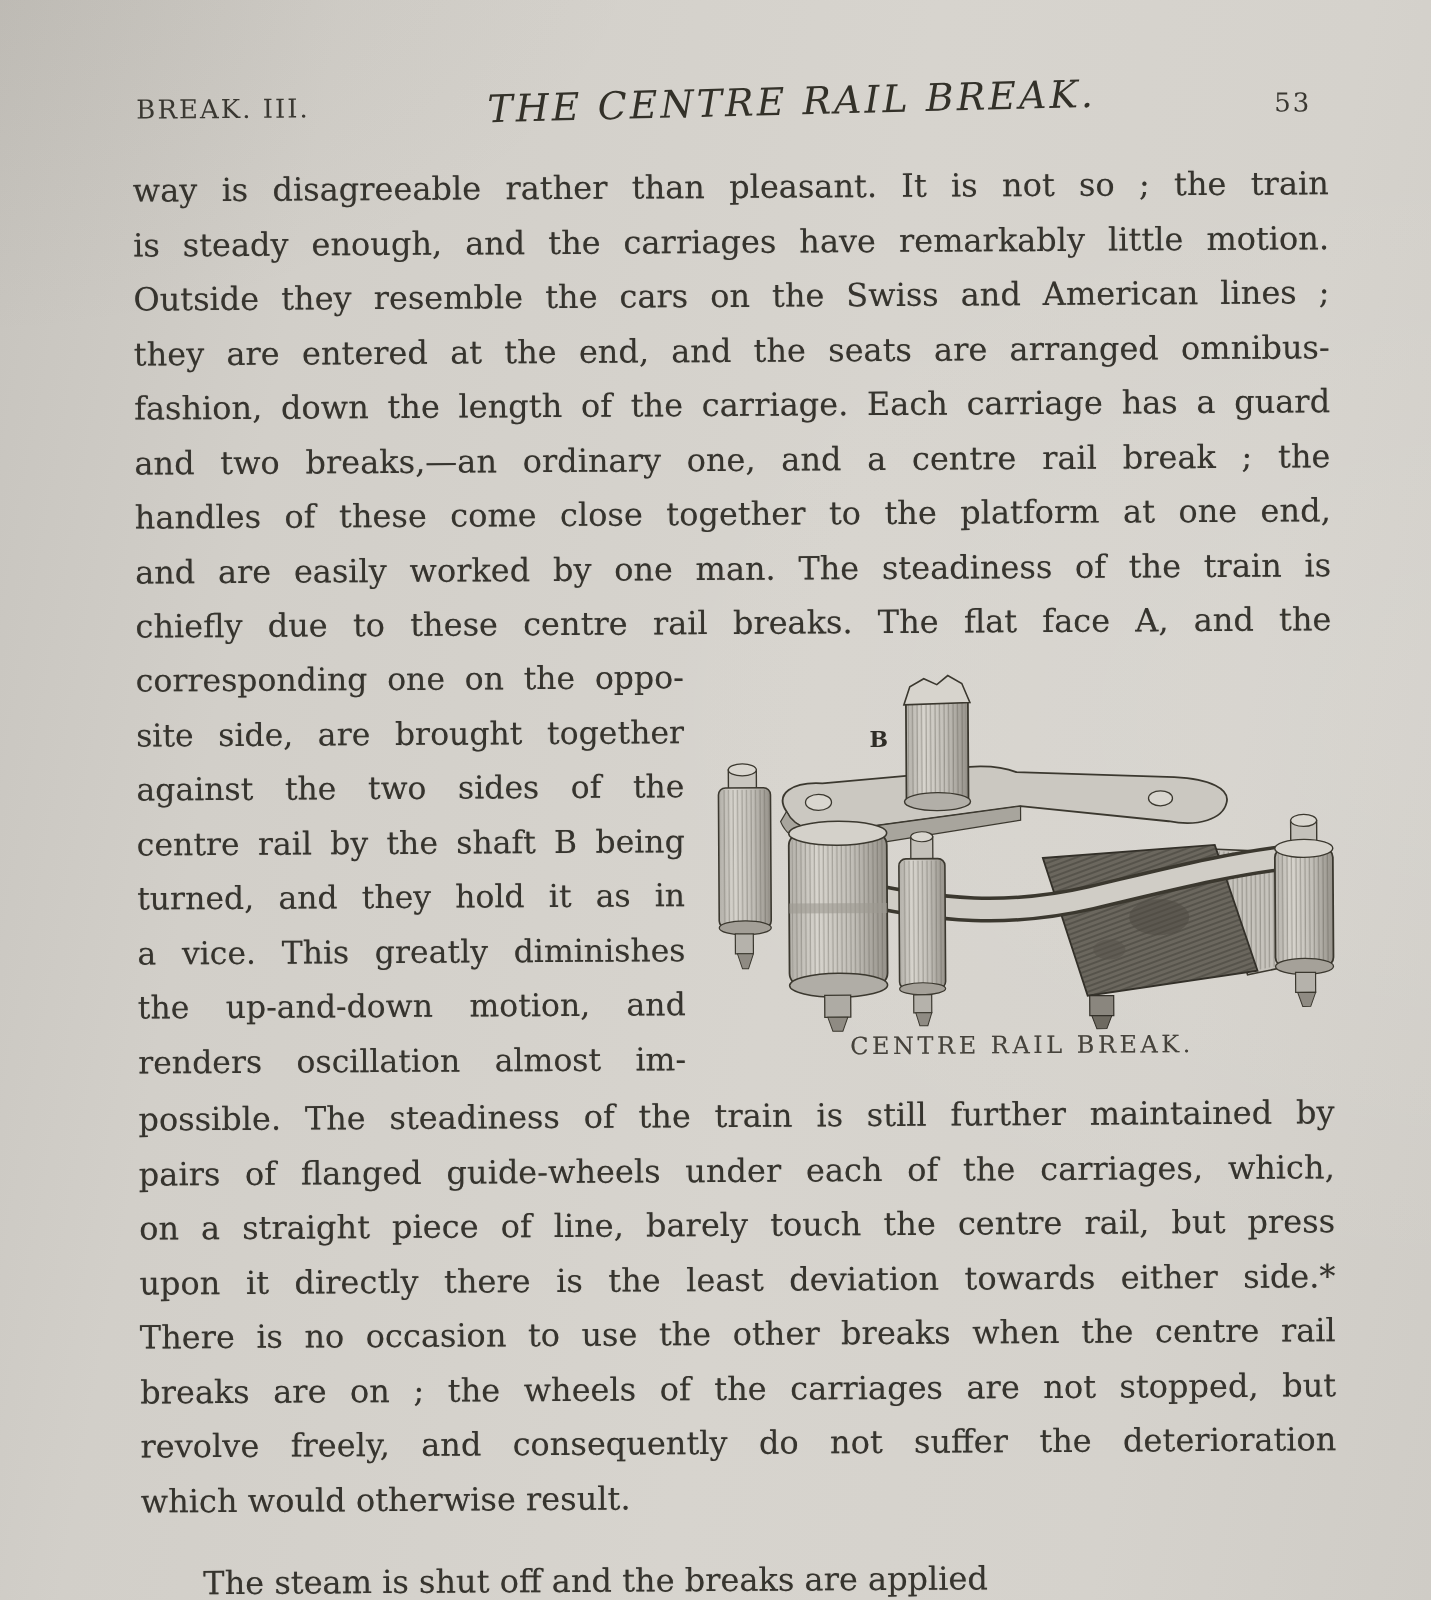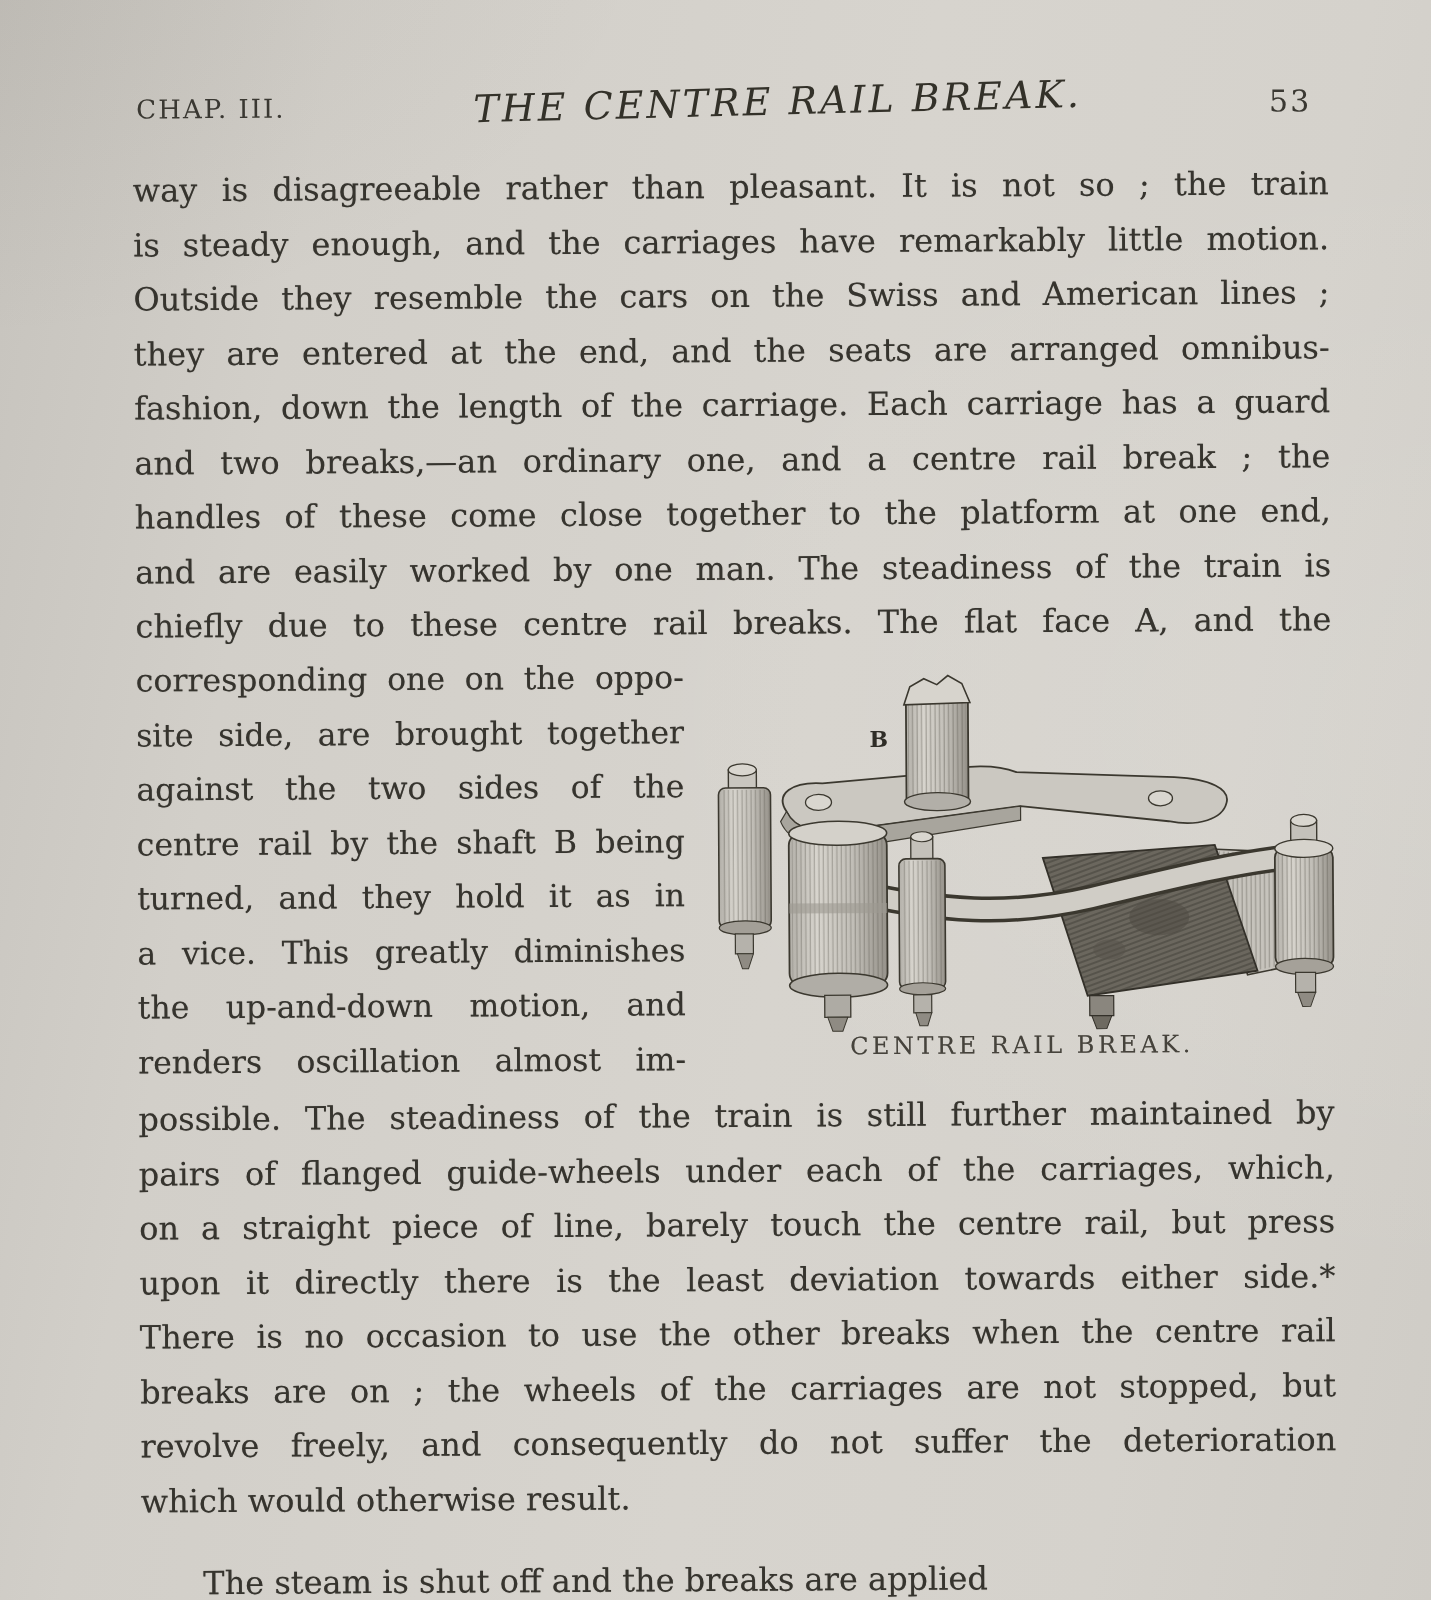--- a/index.html
+++ b/index.html
@@ -17,21 +17,21 @@
   }
   .tilt { position:absolute; inset:0; transform: rotate(-0.35deg); transform-origin: 50% 45%; }
 
   .header {
     position: absolute; left: 140px; right: 116px; top: 80px;
     display: flex; justify-content: space-between; align-items: baseline;
   }
   .chap   { font-size: 26px; letter-spacing: 2px; color: #3a3832; }
   .title  { font-style: italic; font-size: 38px; letter-spacing: 3px;
             transform: rotate(-1.1deg); color: #333129; }
-  .pageno { font-size: 30px; letter-spacing: 2px; color: #3a3832; }
+  .pageno { font-size: 26px; letter-spacing: 2px; color: #3a3832; }
 
   .textblock { position: absolute; }
   .line {
     height: 54.5px; line-height: 54.5px; font-size: 32px;
     text-align: justify; text-align-last: justify;
     text-shadow: 0 0 0.7px rgba(54,52,46,0.45);
   }
   .no-just { text-align: left; text-align-last: left; }
 
   .p1   { left: 136px; top: 160px; width: 1196px; }
@@ -48,21 +48,21 @@
   }
   .fig-label { font-family: "DejaVu Serif", serif; }
 </style>
 </head>
 <body>
 
 <div class="page">
   <div class="tilt">
 
     <div class="header">
-      <span class="chap">CHAP. III.</span>
+      <span class="chap">BREAK. III.</span>
       <span class="title">THE CENTRE RAIL BREAK.</span>
       <span class="pageno">53</span>
     </div>
 
     <div class="textblock p1">
       <div class="line">way is disagreeable rather than pleasant.  It is not so ; the train</div>
       <div class="line">is steady enough, and the carriages have remarkably little motion.</div>
       <div class="line">Outside they resemble the cars on the Swiss and American lines ;</div>
       <div class="line">they are entered at the end, and the seats are arranged omnibus-</div>
       <div class="line">fashion, down the length of the carriage.  Each carriage has a guard</div>

